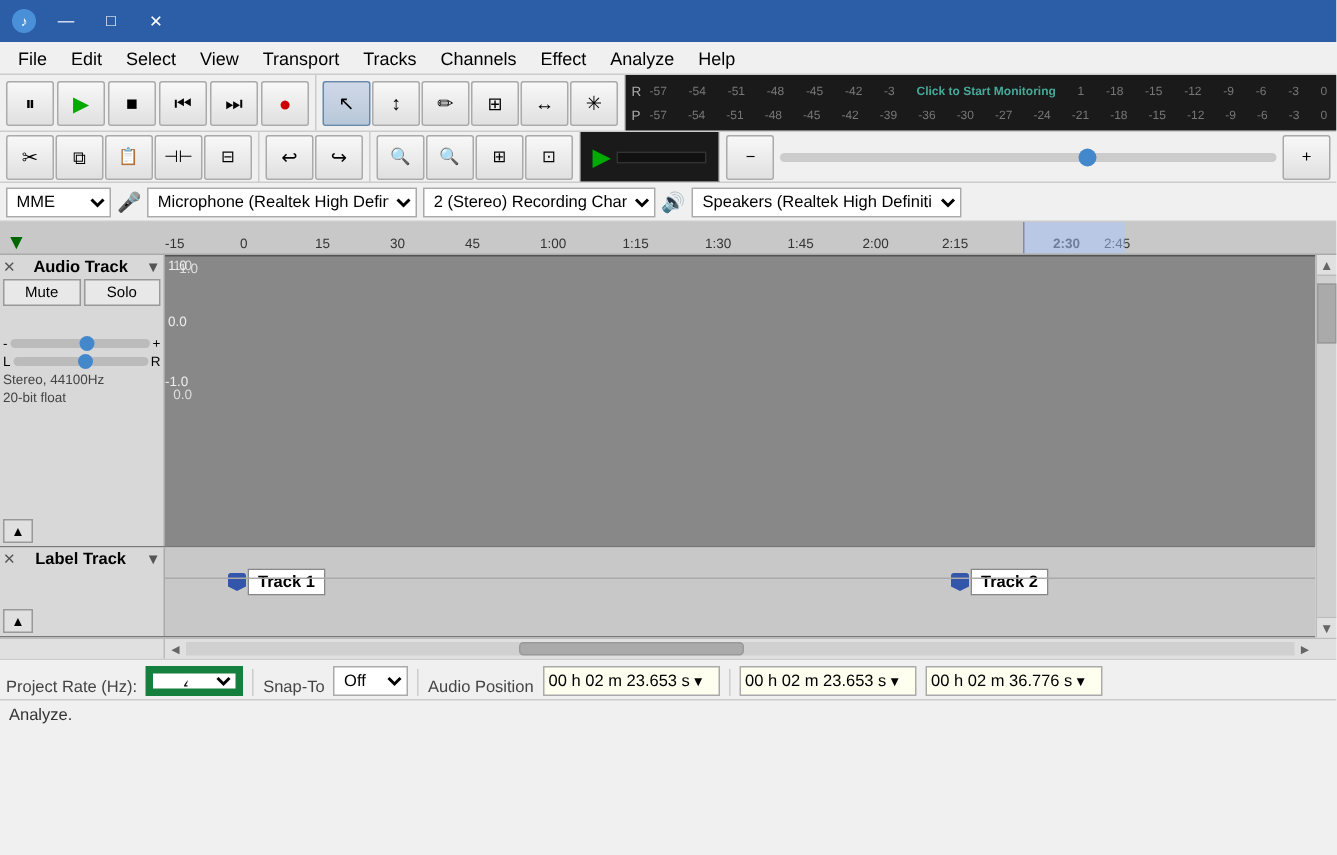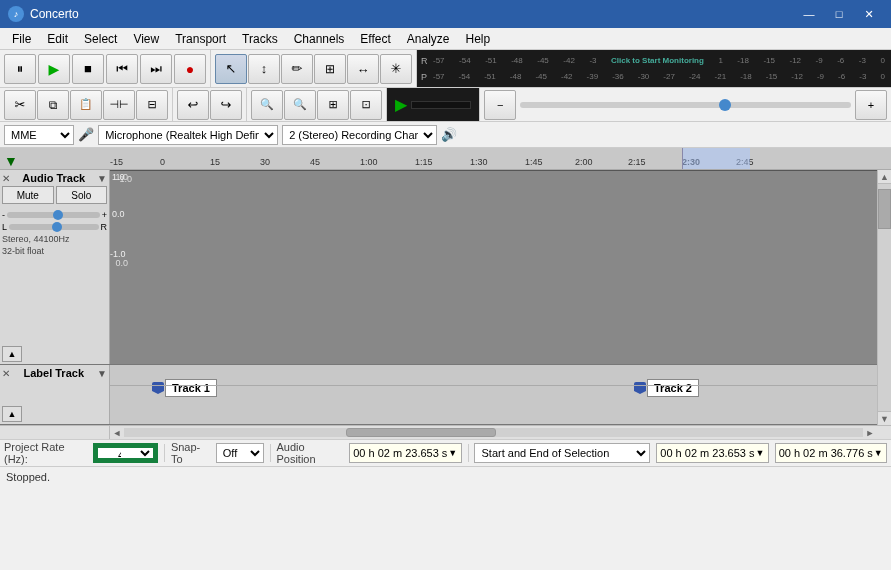--- a/index.html
+++ b/index.html
@@ -22,21 +22,20 @@
     .device-toolbar { background: #f0f0f0; border-bottom: 1px solid #ccc; display: flex; align-items: center; height: 26px; padding: 0 4px; gap: 4px; }
     .device-select { height: 20px; border: 1px solid #aaa; background: white; font-size: 11px; padding: 0 2px; cursor: pointer; }
   </style>
 </head>
 <body>
 
 <div class="title-bar">
   <div class="title-bar-icon">
     <span>♪</span>
   </div>
-  <span class="title-bar-title">Concerto</span>
   <div class="title-bar-controls">
     <button class="title-bar-btn">—</button>
     <button class="title-bar-btn">□</button>
     <button class="title-bar-btn close">✕</button>
   </div>
 </div>
 
 <div class="menu-bar">
   <span class="menu-item">File</span>
   <span class="menu-item">Edit</span>
@@ -162,79 +161,82 @@
     <option>MME</option>
   </select>
   <span style="font-size:13px;">🎤</span>
   <select class="device-select" style="width:180px;">
     <option>Microphone (Realtek High Defini</option>
   </select>
   <select class="device-select" style="width:155px;">
     <option>2 (Stereo) Recording Channels</option>
   </select>
   <span style="font-size:13px;">🔊</span>
+  <select class="device-select" style="width:180px;">
+    <option>Speakers (Realtek High Definiti</option>
+  </select>
 </div>
 
 <div style="display:flex; background:#c8c8c8; height:22px; border-bottom:1px solid #aaa; align-items:flex-end; overflow:hidden;">
   <div style="width:110px; min-width:110px; display:flex; align-items:center; padding-left:4px;">
     <span style="color:#006600; font-size:14px; cursor:pointer;">▼</span>
   </div>
   <div style="flex:1; position:relative; height:22px; overflow:hidden;">
 
     <span style="position:absolute; bottom:2px; left:0px; font-size:9px; color:#333;">-15</span>
     <span style="position:absolute; bottom:2px; left:50px; font-size:9px; color:#333;">0</span>
     <span style="position:absolute; bottom:2px; left:100px; font-size:9px; color:#333;">15</span>
     <span style="position:absolute; bottom:2px; left:150px; font-size:9px; color:#333;">30</span>
     <span style="position:absolute; bottom:2px; left:200px; font-size:9px; color:#333;">45</span>
     <span style="position:absolute; bottom:2px; left:250px; font-size:9px; color:#333;">1:00</span>
     <span style="position:absolute; bottom:2px; left:305px; font-size:9px; color:#333;">1:15</span>
     <span style="position:absolute; bottom:2px; left:360px; font-size:9px; color:#333;">1:30</span>
     <span style="position:absolute; bottom:2px; left:415px; font-size:9px; color:#333;">1:45</span>
     <span style="position:absolute; bottom:2px; left:465px; font-size:9px; color:#333;">2:00</span>
     <span style="position:absolute; bottom:2px; left:518px; font-size:9px; color:#333;">2:15</span>
-    <span style="position:absolute; bottom:2px; left:572px; font-size:9px; color:#333; font-weight:bold;">2:30</span>
+    <span style="position:absolute; bottom:2px; left:592px; font-size:9px; color:#333; font-weight:bold;">2:30</span>
     <span style="position:absolute; bottom:2px; left:626px; font-size:9px; color:#333;">2:45</span>
 
     <div style="position:absolute; top:0; left:572px; width:68px; height:100%; background:rgba(170,200,255,0.5); border-left:1px solid #88a;"></div>
   </div>
 </div>
 
 <div style="display:flex; height:255px;">
 
   <div style="flex:1; display:flex; flex-direction:column; overflow:hidden;">
 
     <div style="display:flex; flex:1; border-bottom:1px solid #777;">
 
       <div style="width:110px; min-width:110px; background:#d8d8d8; border-right:1px solid #aaa; padding:2px; display:flex; flex-direction:column;">
         <div style="display:flex; align-items:center; margin-bottom:2px;">
           <span style="font-size:10px; cursor:pointer; color:#555;">✕</span>
           <span style="font-size:11px; font-weight:bold; flex:1; text-align:center;">Audio Track</span>
           <span style="font-size:10px; cursor:pointer; color:#555;">▼</span>
         </div>
-        <div style="display:flex; gap:2px; margin-bottom:6px;">
+        <div style="display:flex; gap:2px; margin-bottom:20px;">
           <button style="flex:1; height:18px; border:1px solid #999; background:#e8e8e8; font-size:10px; cursor:pointer;">Mute</button>
           <button style="flex:1; height:18px; border:1px solid #999; background:#e8e8e8; font-size:10px; cursor:pointer;">Solo</button>
         </div>
         <div style="display:flex; align-items:center; font-size:9px; margin-bottom:2px;">
           <span>-</span>
           <div style="flex:1; height:6px; background:#bbb; border-radius:3px; position:relative; margin:0 2px; cursor:pointer;">
             <div style="width:10px; height:10px; background:#4488cc; border-radius:50%; position:absolute; top:-2px; left:50%; cursor:pointer;"></div>
           </div>
           <span>+</span>
         </div>
         <div style="display:flex; align-items:center; font-size:9px; margin-bottom:2px;">
           <span>L</span>
           <div style="flex:1; height:6px; background:#bbb; border-radius:3px; position:relative; margin:0 2px; cursor:pointer;">
             <div style="width:10px; height:10px; background:#4488cc; border-radius:50%; position:absolute; top:-2px; left:48%; cursor:pointer;"></div>
           </div>
           <span>R</span>
         </div>
         <div style="font-size:9px; color:#444; line-height:1.3;">
           <span>Stereo, 44100Hz</span><br>
-          <span>32-bit float</span>
+          <span>20-bit float</span>
         </div>
         <div style="margin-top:auto; display:flex;">
           <button style="width:20px; height:16px; border:1px solid #999; background:#e0e0e0; font-size:9px; cursor:pointer;">▲</button>
         </div>
       </div>
 
       <div style="flex:1; display:flex; flex-direction:row; position:relative; background:#888; overflow:hidden;">
 
         <div style="position:absolute; left:0; top:2px; font-size:9px; color:#ddd; z-index:2; width:18px; text-align:right;">1.0</div>
         <div style="position:absolute; left:0; top:88px; font-size:9px; color:#ddd; z-index:2; width:18px; text-align:right;">0.0</div>
@@ -323,51 +325,48 @@
   <div style="width:110px; min-width:110px; border-right:1px solid #bbb;"></div>
   <div style="height:14px; display:flex; align-items:center; justify-content:center; cursor:pointer; font-size:9px; color:#666; width:14px;">◄</div>
   <div style="flex:1; background:#d0d0d0; position:relative; margin:2px 0;">
     <div style="height:100%; width:150px; background:#aaa; position:absolute; left:30%; cursor:pointer; border:1px solid #999; border-radius:3px;"></div>
   </div>
   <div style="height:14px; display:flex; align-items:center; justify-content:center; cursor:pointer; font-size:9px; color:#666; width:14px;">►</div>
   <div style="width:14px;"></div>
 </div>
 
 <div style="background:#f0f0f0; border-top:1px solid #ccc; display:flex; flex-direction:column; padding:2px 4px;">
-  <div style="display:flex; align-items:center; height:22px; gap:6px;">
+  <div style="display:flex; align-items:flex-end; height:22px; gap:6px;">
 
     <span style="font-size:11px; color:#444;">Project Rate (Hz):</span>
     <select style="height:20px; border:5px solid #15803d; background:white; font-size:11px; padding:0 16px; cursor:pointer; width:65px;">
       <option>44100</option>
     </select>
     <div style="width:1px; height:18px; background:#ccc;"></div>
 
     <span style="font-size:11px; color:#444;">Snap-To</span>
     <select style="height:20px; border:1px solid #aaa; background:white; font-size:11px; padding:0 2px; cursor:pointer; width:50px;">
       <option>Off</option>
     </select>
     <div style="width:1px; height:18px; background:#ccc;"></div>
 
     <span style="font-size:11px; color:#444;">Audio Position</span>
     <div style="height:20px; border:1px solid #aaa; background:#fffff0; font-size:11px; padding:0 3px; width:118px; display:flex; align-items:center; cursor:pointer;">
       <span>00 h 02 m 23.653 s</span>
       <span style="margin-left:1px; font-size:9px;">▼</span>
     </div>
     <div style="width:1px; height:18px; background:#ccc;"></div>
 
-    <select style="height:20px; border:1px solid #aaa; background:white; font-size:11px; padding:0 2px; cursor:pointer; width:185px;">
-      <option>Start and End of Selection</option>
-    </select>
 
     <div style="height:20px; border:1px solid #aaa; background:#fffff0; font-size:11px; padding:0 3px; width:118px; display:flex; align-items:center; cursor:pointer;">
       <span>00 h 02 m 23.653 s</span>
       <span style="margin-left:1px; font-size:9px;">▼</span>
     </div>
     <div style="height:20px; border:1px solid #aaa; background:#fffff0; font-size:11px; padding:0 3px; width:118px; display:flex; align-items:center; cursor:pointer;">
       <span>00 h 02 m 36.776 s</span>
       <span style="margin-left:1px; font-size:9px;">▼</span>
     </div>
   </div>
 </div>
 
 <div style="background:#f0f0f0; border-top:1px solid #ccc; height:20px; display:flex; align-items:center; padding:0 6px;">
-  <span style="font-size:11px; color:#333;">Stopped.</span>
+  <span style="font-size:11px; color:#333;">Analyze.</span>
 </div>
 
 </body></html>

